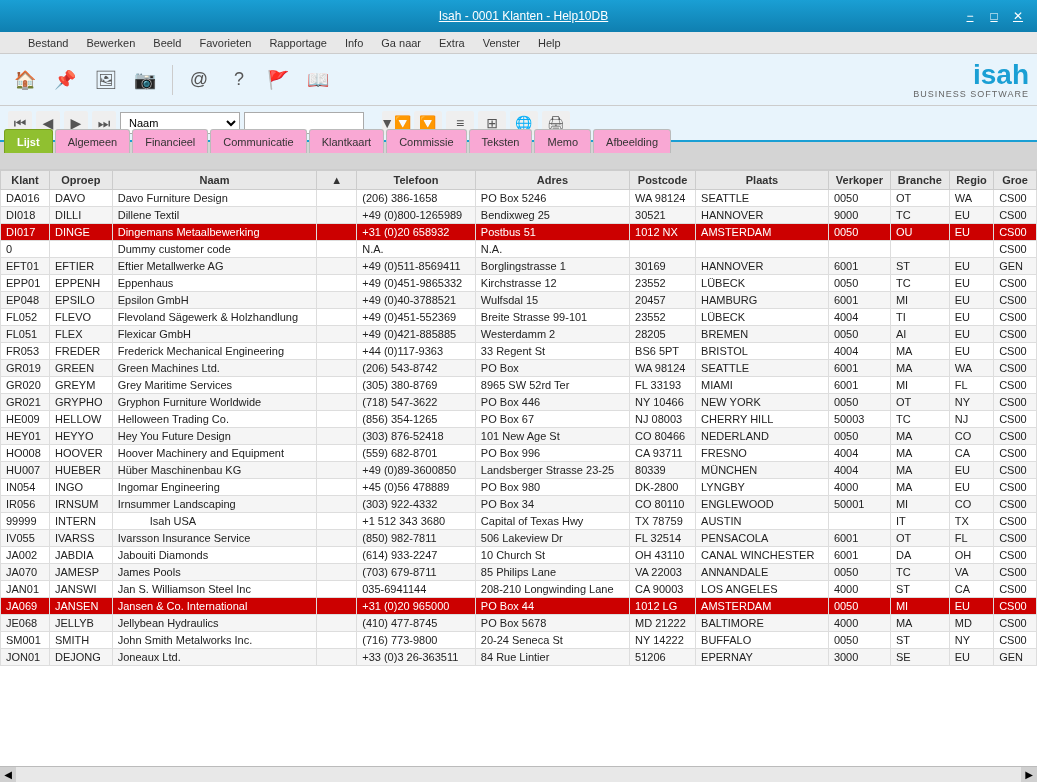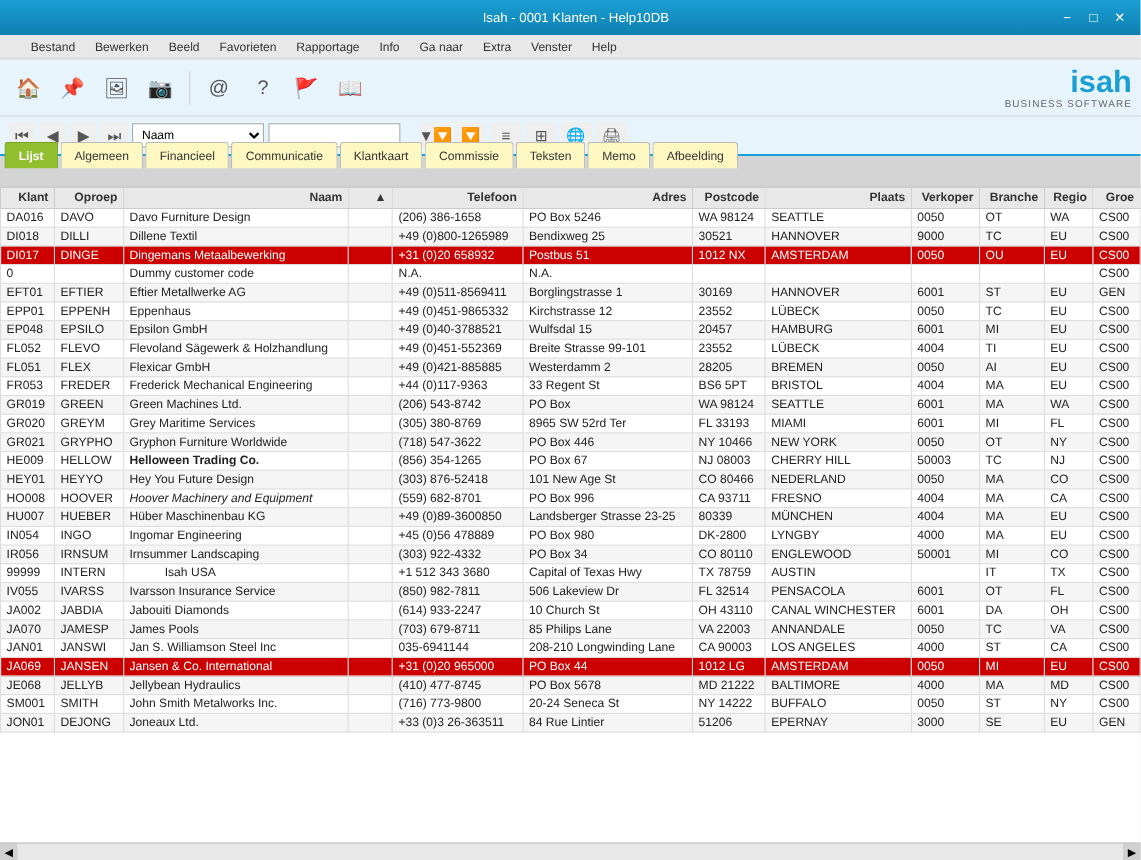--- a/index.html
+++ b/index.html
@@ -7,20 +7,21 @@
 
     
     .title-bar {
       background: linear-gradient(to bottom, #1a9fd4, #0f7fb0);
       height: 28px;
       display: flex;
       align-items: center;
       justify-content: space-between;
       padding: 16px 8px;
       color: white;
+      text-decoration: underline;
     }
     .title-bar-text { font-size: 12px; font-weight: normal; flex: 1; text-align: center; }
     .title-bar-controls { display: flex; gap: 2px; }
     .title-btn {
       width: 22px; height: 20px; background: transparent; border: none; color: white;
       cursor: pointer; font-size: 12px; display: flex; align-items: center; justify-content: center;
     }
 
     
     .menu-bar {
@@ -106,21 +107,21 @@
       display: flex;
       align-items: flex-end;
       padding: 0 0 16px 4px;
       border-bottom: 1px solid #ccc;
     }
     .tab {
       height: 24px; padding: 0 12px;
       display: flex; align-items: center; justify-content: center;
       cursor: pointer; font-size: 11px;
       border: 1px solid #bbb; border-bottom: none;
-      background: #fef9c3; margin-right: 2px;
+      background: #f9a8d4; margin-right: 2px;
       border-radius: 3px 3px 0 0;
       color: #333;
     }
     .tab.active {
       background: #90c030;
       color: white;
       font-weight: bold;
       border-color: #78a020;
     }
 
@@ -136,21 +137,21 @@
       border-collapse: collapse;
       font-size: 11px;
     }
     thead tr {
       background: #e8e8e8;
       position: sticky; top: 0; z-index: 5;
     }
     thead th {
       border: 1px solid #ccc;
       padding: 3px 5px;
-      text-align: right;
+      text-align: center;
       font-weight: bold;
       white-space: nowrap;
       color: #333;
       min-width: 40px;
     }
     thead th.sortable { cursor: pointer; }
     tbody tr { cursor: pointer; }
     tbody td {
       border: 1px solid #ddd;
       padding: 2px 5px;
@@ -443,21 +444,21 @@
           <td>NY 10466</td>
           <td>NEW YORK</td>
           <td>0050</td>
           <td>OT</td>
           <td>NY</td>
           <td>CS00</td>
         </tr>
         <tr class="row-even">
           <td>HE009</td>
           <td>HELLOW</td>
-          <td style="min-width: 160px; font-weight: bold;">Helloween Trading Co.</td>
+          <td style="min-width: 160px;">Helloween Trading Co.</td>
           <td></td>
           <td>(856) 354-1265</td>
           <td>PO Box 67</td>
           <td>NJ 08003</td>
           <td>CHERRY HILL</td>
           <td>50003</td>
           <td>TC</td>
           <td>NJ</td>
           <td>CS00</td>
         </tr>
@@ -471,21 +472,21 @@
           <td>CO 80466</td>
           <td>NEDERLAND</td>
           <td>0050</td>
           <td>MA</td>
           <td>CO</td>
           <td>CS00</td>
         </tr>
         <tr class="row-even">
           <td>HO008</td>
           <td>HOOVER</td>
-          <td style="min-width: 160px; font-style: italic;">Hoover Machinery and Equipment</td>
+          <td style="min-width: 160px;">Hoover Machinery and Equipment</td>
           <td></td>
           <td>(559) 682-8701</td>
           <td>PO Box 996</td>
           <td>CA 93711</td>
           <td>FRESNO</td>
           <td>4004</td>
           <td>MA</td>
           <td>CA</td>
           <td>CS00</td>
         </tr>

